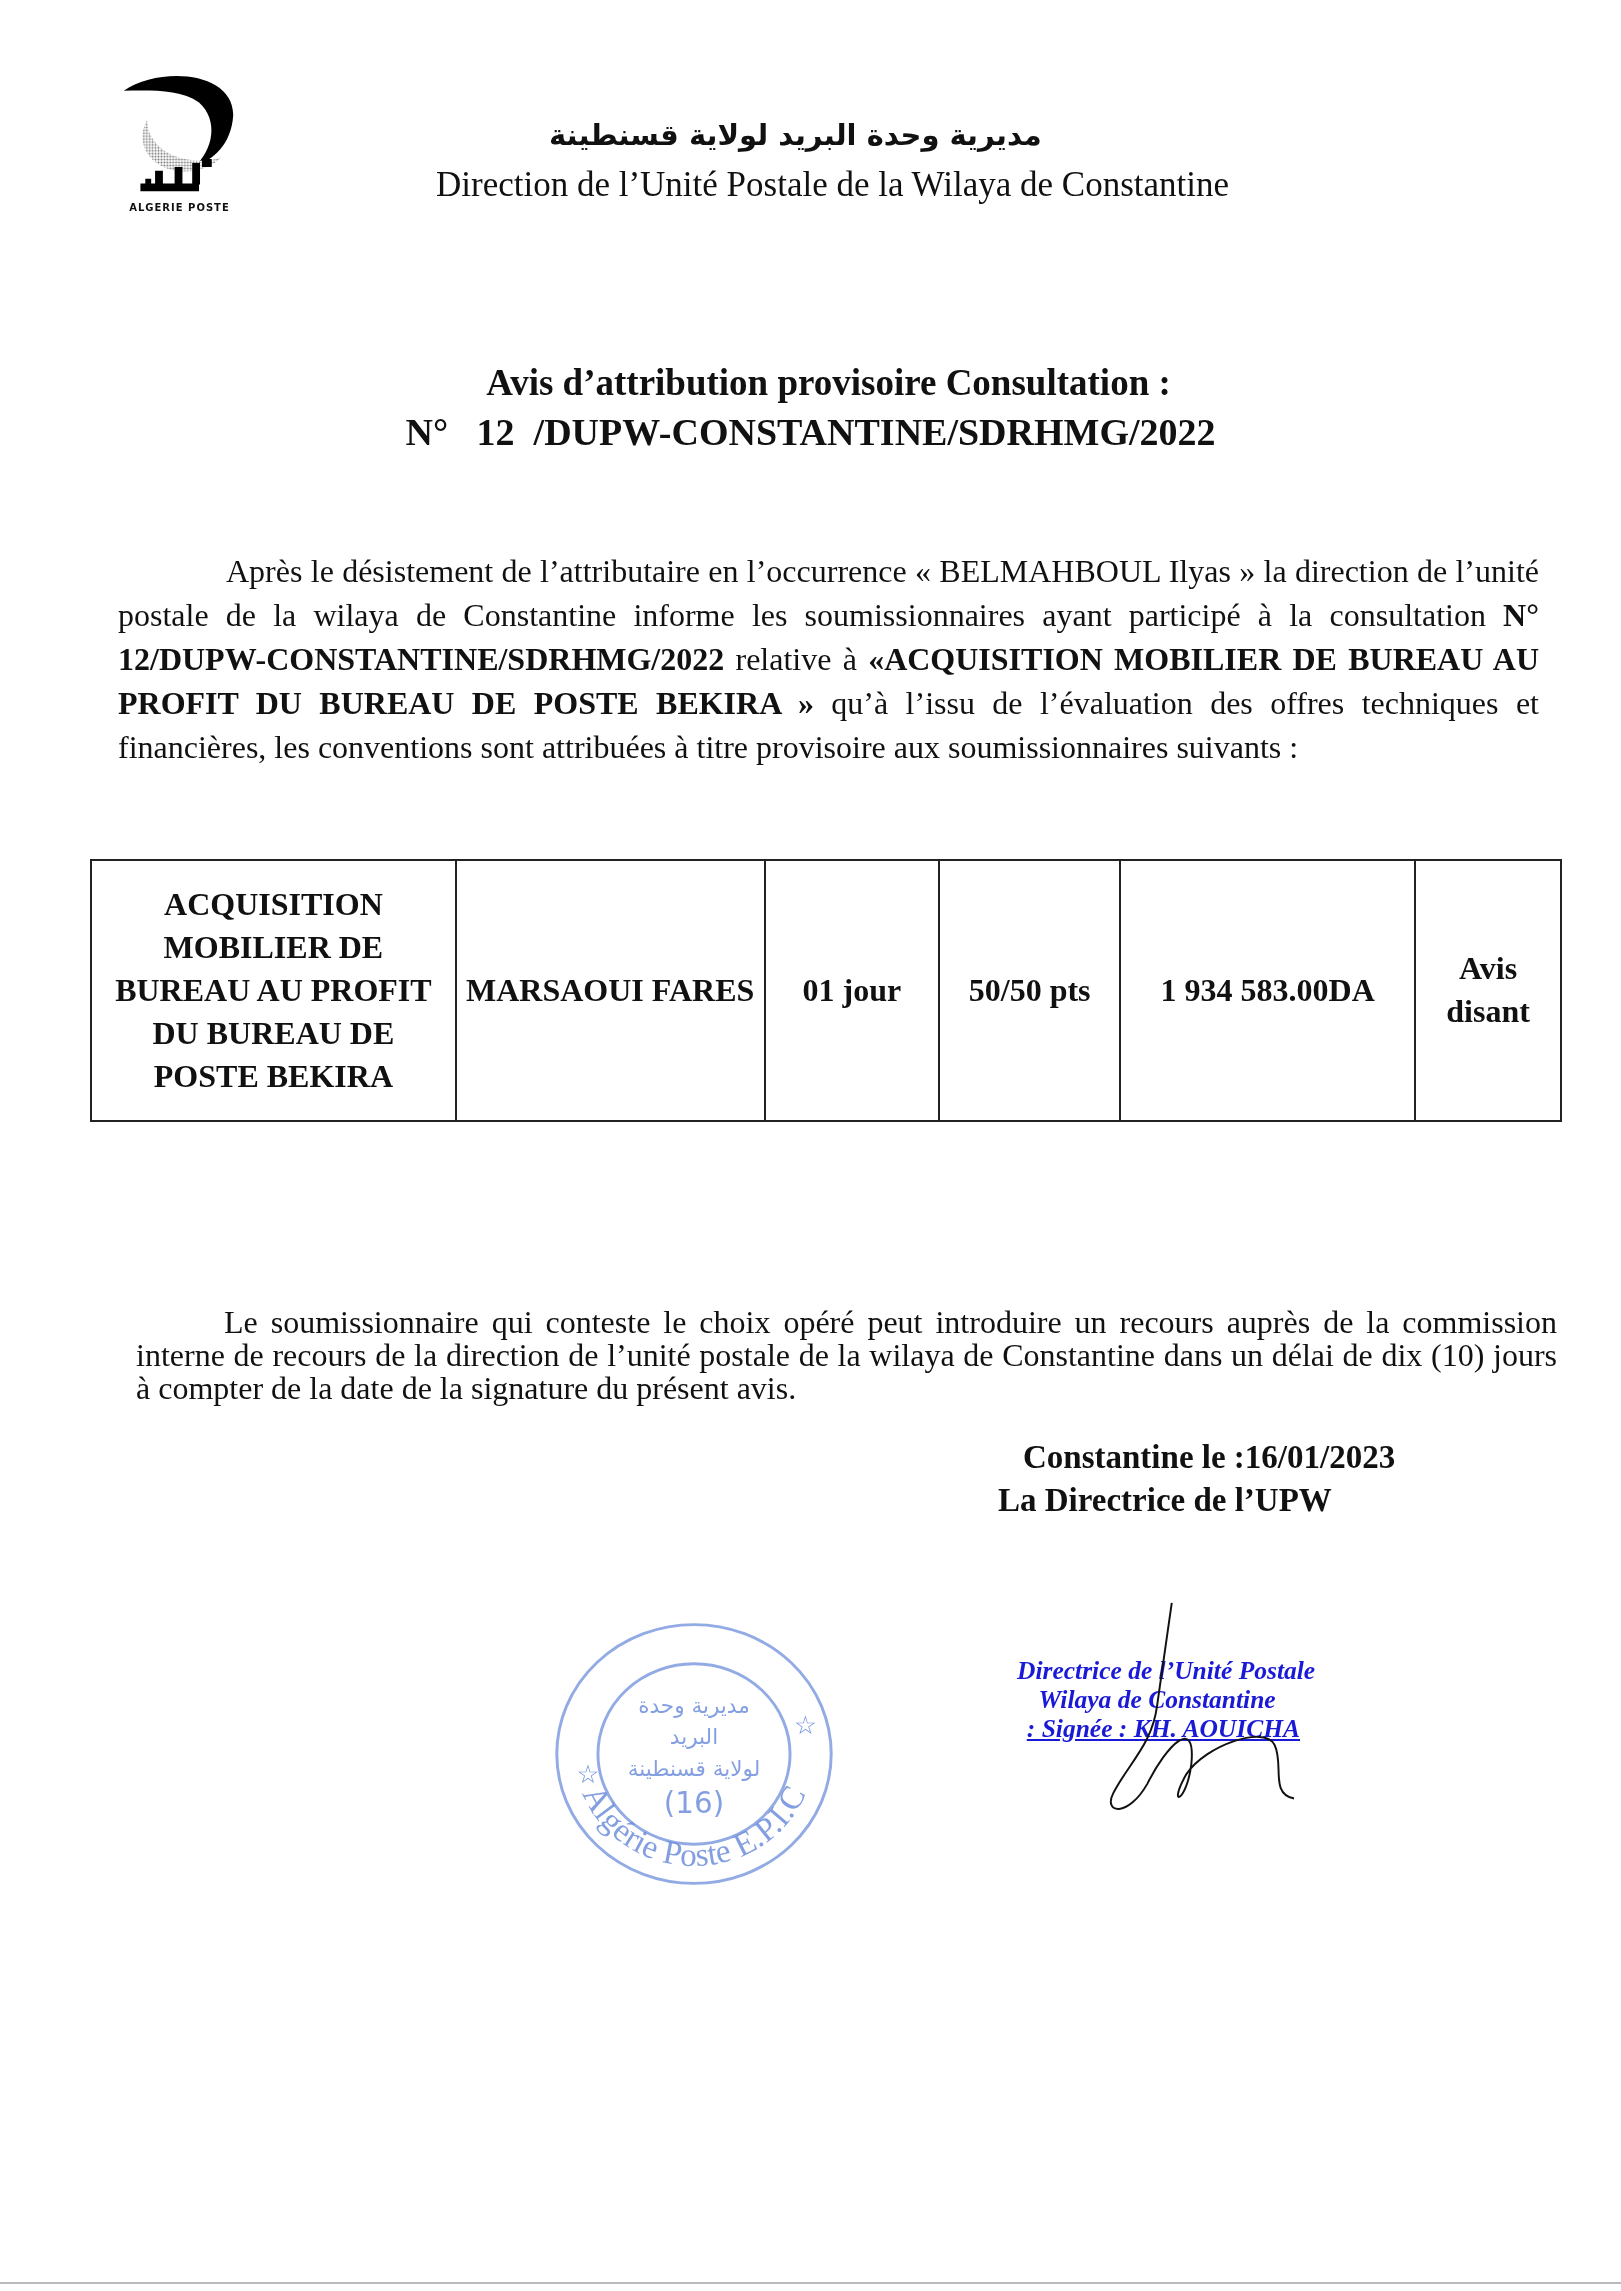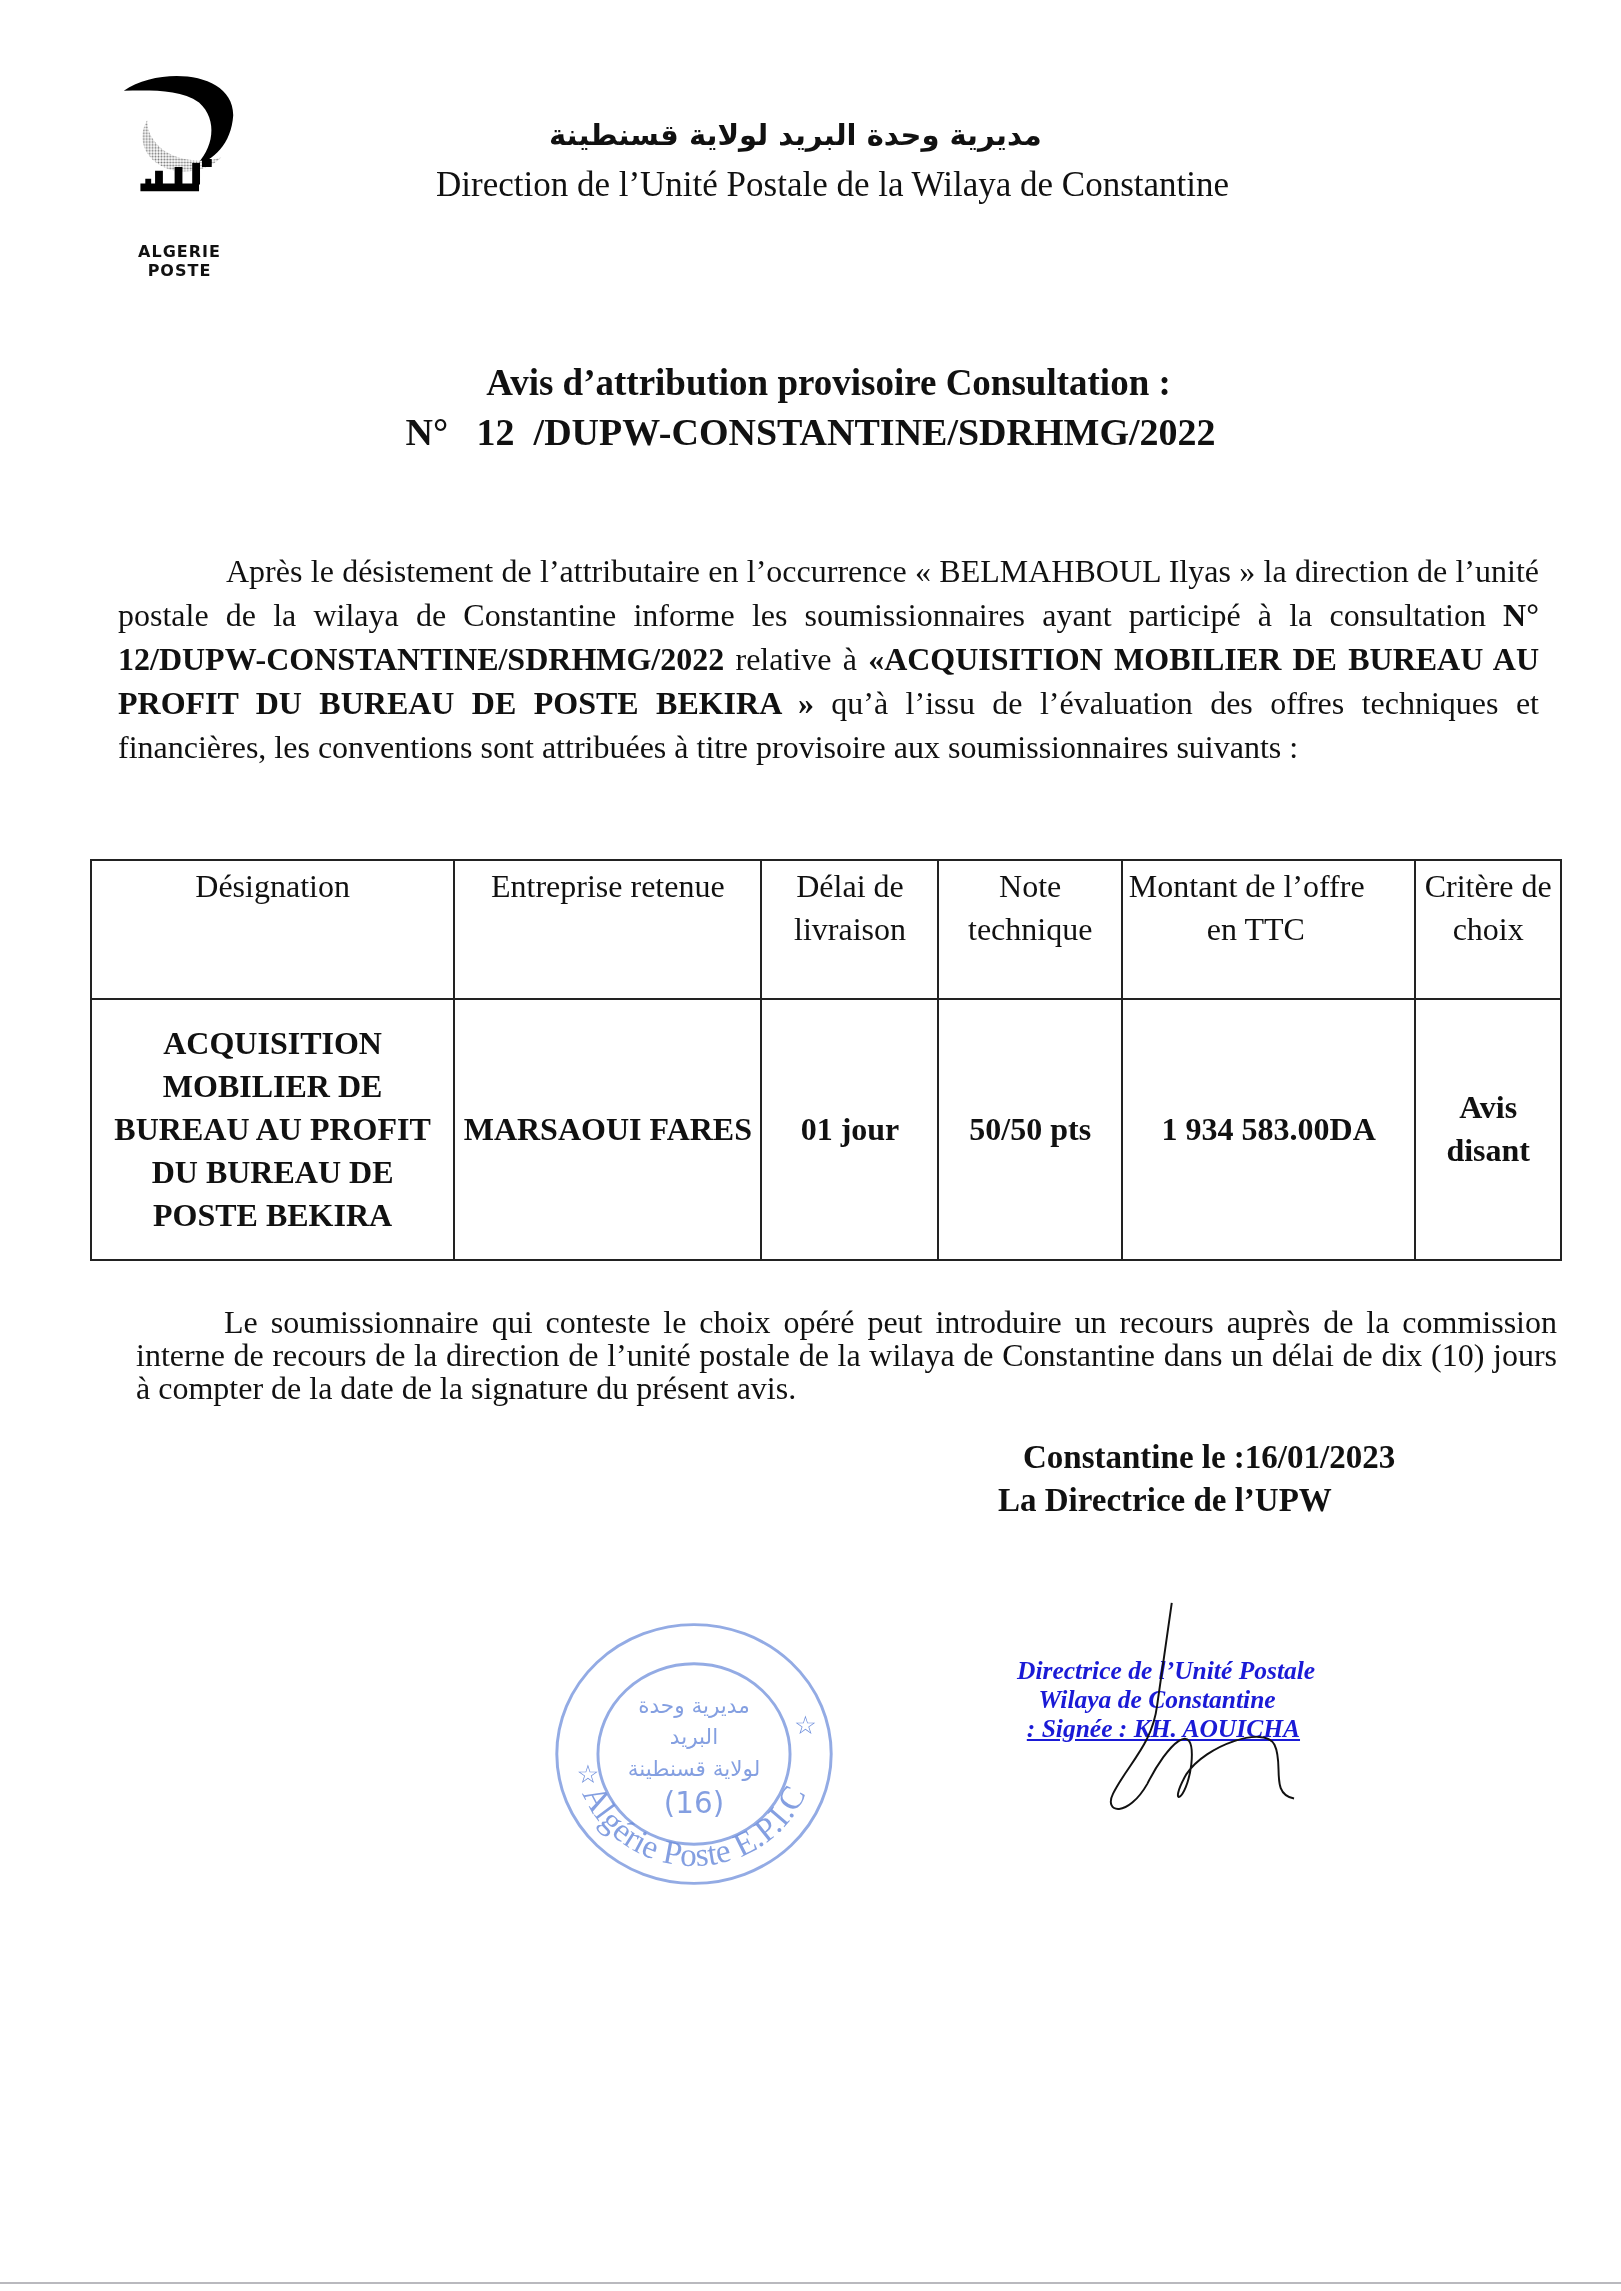--- a/index.html
+++ b/index.html
@@ -2,21 +2,21 @@
 <html><head>
 <meta charset="utf-8">
 <style>
   html, body { margin:0; padding:0; background:#fff; }
   body { width:1621px; height:2292px; position:relative; overflow:hidden;
          font-family:"Liberation Serif","DejaVu Serif",serif; color:#111; }
   .abs { position:absolute; }
   
   #logo { left:116px; top:61px; width:127px; height:162px; }
   #logo-caption { left:116px; top:202px; width:127px; text-align:center;
-      font-family:"DejaVu Sans", sans-serif; font-weight:bold; font-size:16px; letter-spacing:1px;margin-top:40px; }
+      font-family:"DejaVu Sans", sans-serif; font-weight:bold; font-size:10px; letter-spacing:1px; }
   
   #org-ar { left:549px; top:118px; width:568px; text-align:left; direction:rtl;
       font-family:"DejaVu Sans", sans-serif; font-weight:bold; font-size:29px; }
   #org-fr { left:372px; top:165px; width:921px; text-align:center; font-size:35px; }
   
   #title-1 { left:312px; top:361px; width:1033px; text-align:center; font-weight:bold; font-size:37px; }
   #title-2 { left:294px; top:410px; width:1033px; text-align:center; font-weight:bold; font-size:38px; white-space:pre; }
   
   #intro { left:118px; top:549px; width:1421px; font-size:32px; line-height:44px; text-align:justify; }
   #intro p { margin:0; text-indent:108px; }
@@ -65,28 +65,20 @@
 
 <div id="title-1" class="abs">Avis d’attribution provisoire Consultation :</div>
 <div id="title-2" class="abs">N°   12  /DUPW-CONSTANTINE/SDRHMG/2022</div>
 
 <div id="intro" class="abs">
   <p><span>Après le désistement de l’attributaire en l’occurrence « BELMAHBOUL Ilyas » la direction de l’unité postale de la wilaya de Constantine informe les soumissionnaires ayant participé à la consultation </span><span class="b">N° 12/DUPW-CONSTANTINE/SDRHMG/2022</span><span> relative à </span><span class="b">«ACQUISITION MOBILIER DE BUREAU AU PROFIT DU BUREAU DE POSTE BEKIRA »</span><span> qu’à l’issu de l’évaluation des offres techniques et financières, les conventions sont  attribuées à titre provisoire aux soumissionnaires suivants :</span></p>
 </div>
 
 <table id="award-table" class="abs">
   <tbody>
-      <tr class="head">
-    <th class="c1">Désignation</th>
-    <th class="c2">Entreprise retenue</th>
-    <th class="c3">Délai de livraison</th>
-    <th class="c4">Note technique</th>
-    <th class="c5"><span>Montant de l’offre</span><span class="ttc">en TTC</span></th>
-    <th class="c6">Critère de choix</th>
-  </tr>
   <tr>
     <td class="c1">ACQUISITION MOBILIER DE BUREAU AU PROFIT DU BUREAU DE POSTE BEKIRA</td>
     <td class="c2">MARSAOUI FARES</td>
     <td class="c3">01 jour</td>
     <td class="c4">50/50 pts</td>
     <td class="c5">1 934 583.00DA</td>
     <td class="c6">Avis disant</td>
   </tr>
 </tbody>
   </table>

